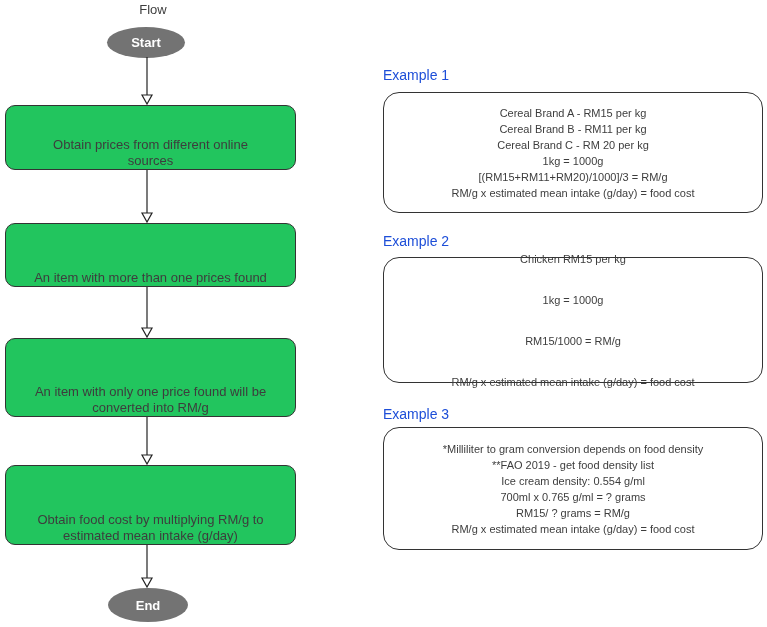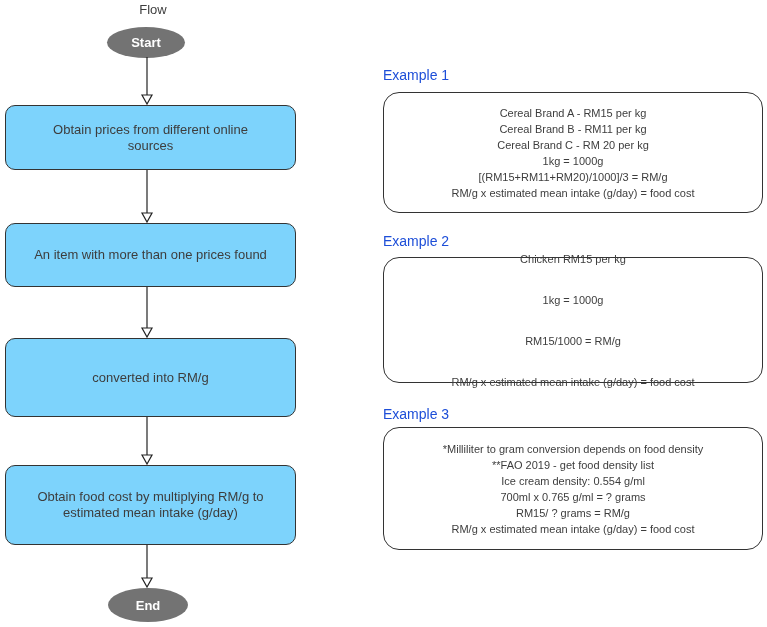--- a/index.html
+++ b/index.html
@@ -38,25 +38,25 @@
   }
   .terminal.start { left: 107px; top: 27px;  width: 78px; height: 31px; }
   .terminal.end   { left: 108px; top: 588px; width: 80px; height: 34px; }
 
   .step {
     left: 5px;
     width: 291px;
     box-sizing: border-box;
     border: 1px solid #333333;
     border-radius: 10px;
-    background: #7dd3fc;
+    background: #22c55e;
     display: flex;
     flex-direction: column;
     align-items: center;
-    justify-content: center;
+    justify-content: flex-end;
     font-size: 13px;
     line-height: 16px;
     text-align: center;
   }
   .step-1 { top: 105px; height: 65px; }
   .step-2 { top: 223px; height: 64px; gap: 44px; }
   .step-3 { top: 338px; height: 79px; }
   .step-4 { top: 465px; height: 80px; }
 
   .arrow { left: 140px; width: 14px; display: block; }
@@ -121,20 +121,21 @@
   <div class="abs step step-2">
     <div class="line">An item with more than one prices found</div>
   </div>
 
   <svg class="abs arrow" style="top:287px" width="14" height="51">
     <line x1="7" y1="0" x2="7" y2="41" stroke="#222222" stroke-width="1.2"></line>
     <polygon points="2,41 12,41 7,50" fill="#ffffff" stroke="#222222" stroke-width="1.2"></polygon>
   </svg>
 
   <div class="abs step step-3">
+    <div class="line">An item with only one price found will be</div>
     <div class="line">converted into RM/g</div>
   </div>
 
   <svg class="abs arrow" style="top:417px" width="14" height="48">
     <line x1="7" y1="0" x2="7" y2="38" stroke="#222222" stroke-width="1.2"></line>
     <polygon points="2,38 12,38 7,47" fill="#ffffff" stroke="#222222" stroke-width="1.2"></polygon>
   </svg>
 
   <div class="abs step step-4">
     <div class="line">Obtain food cost by multiplying RM/g to</div>

